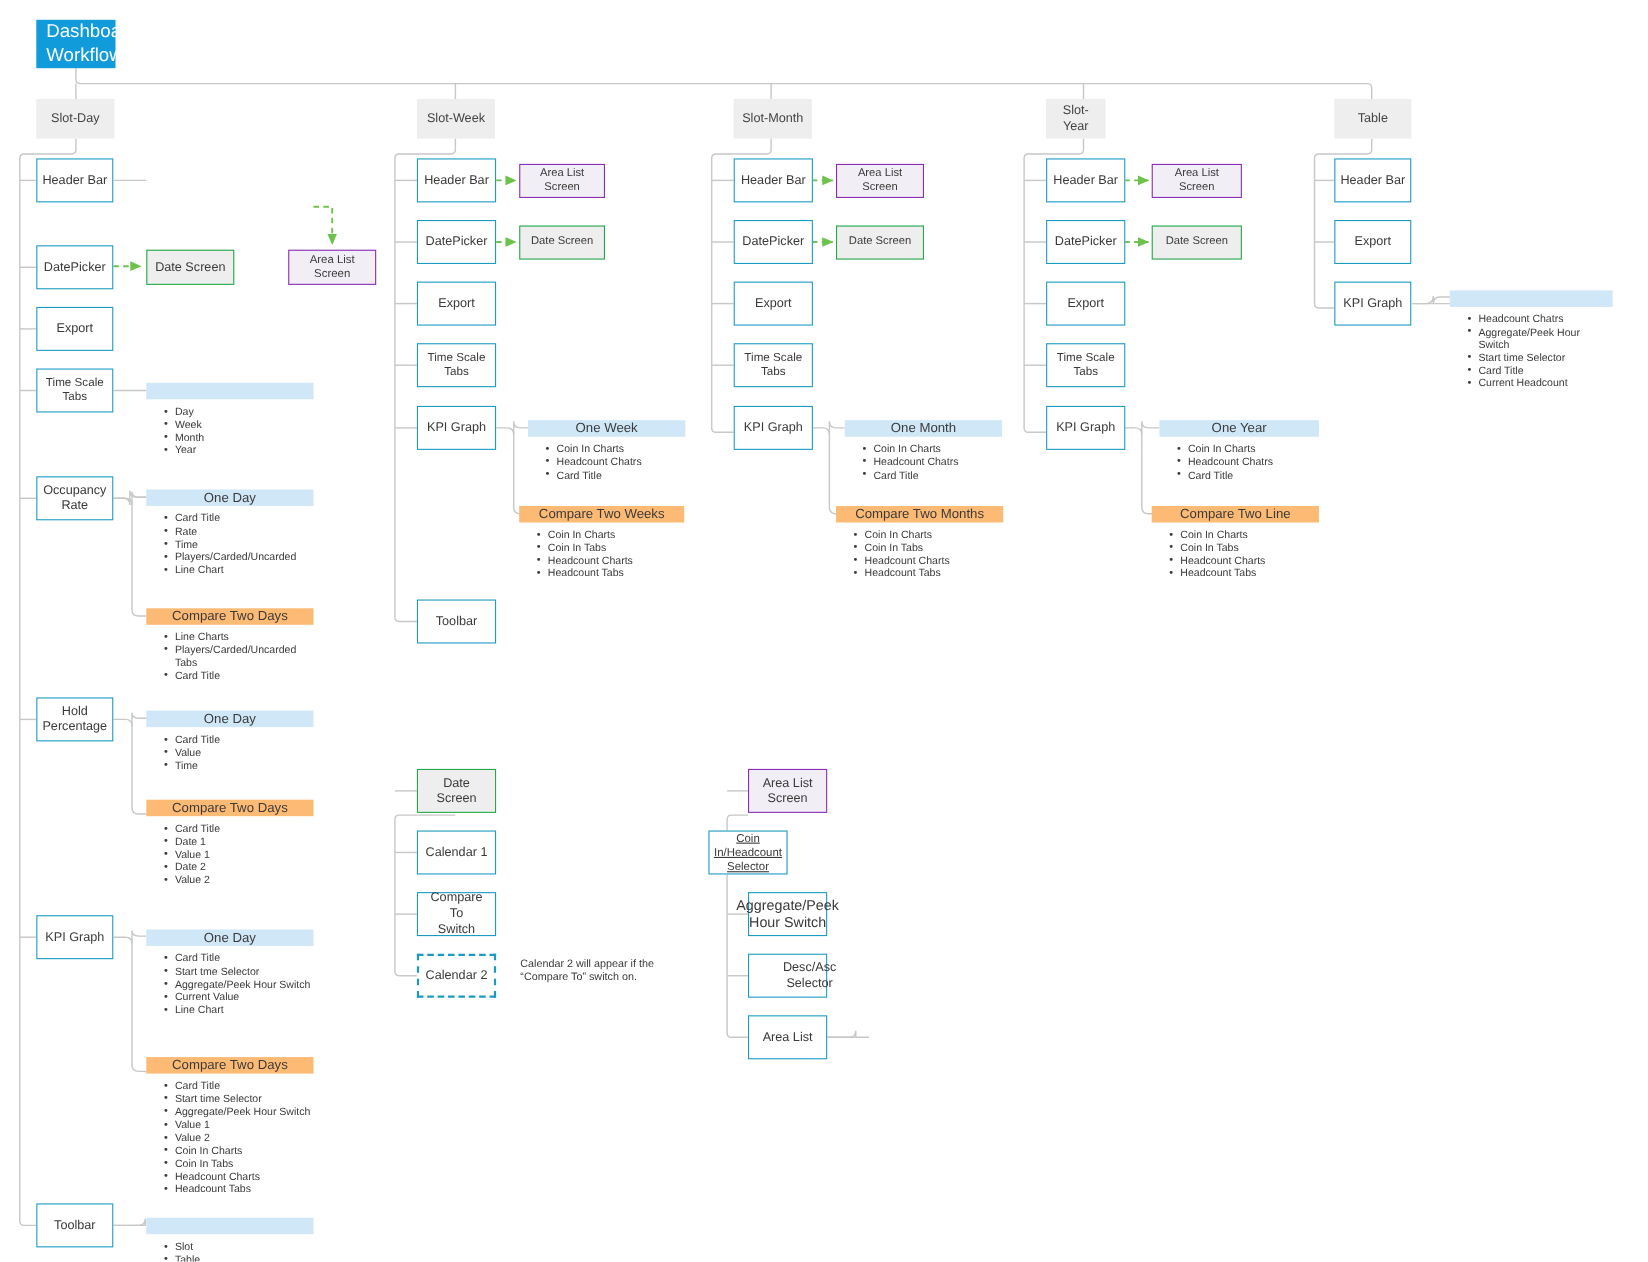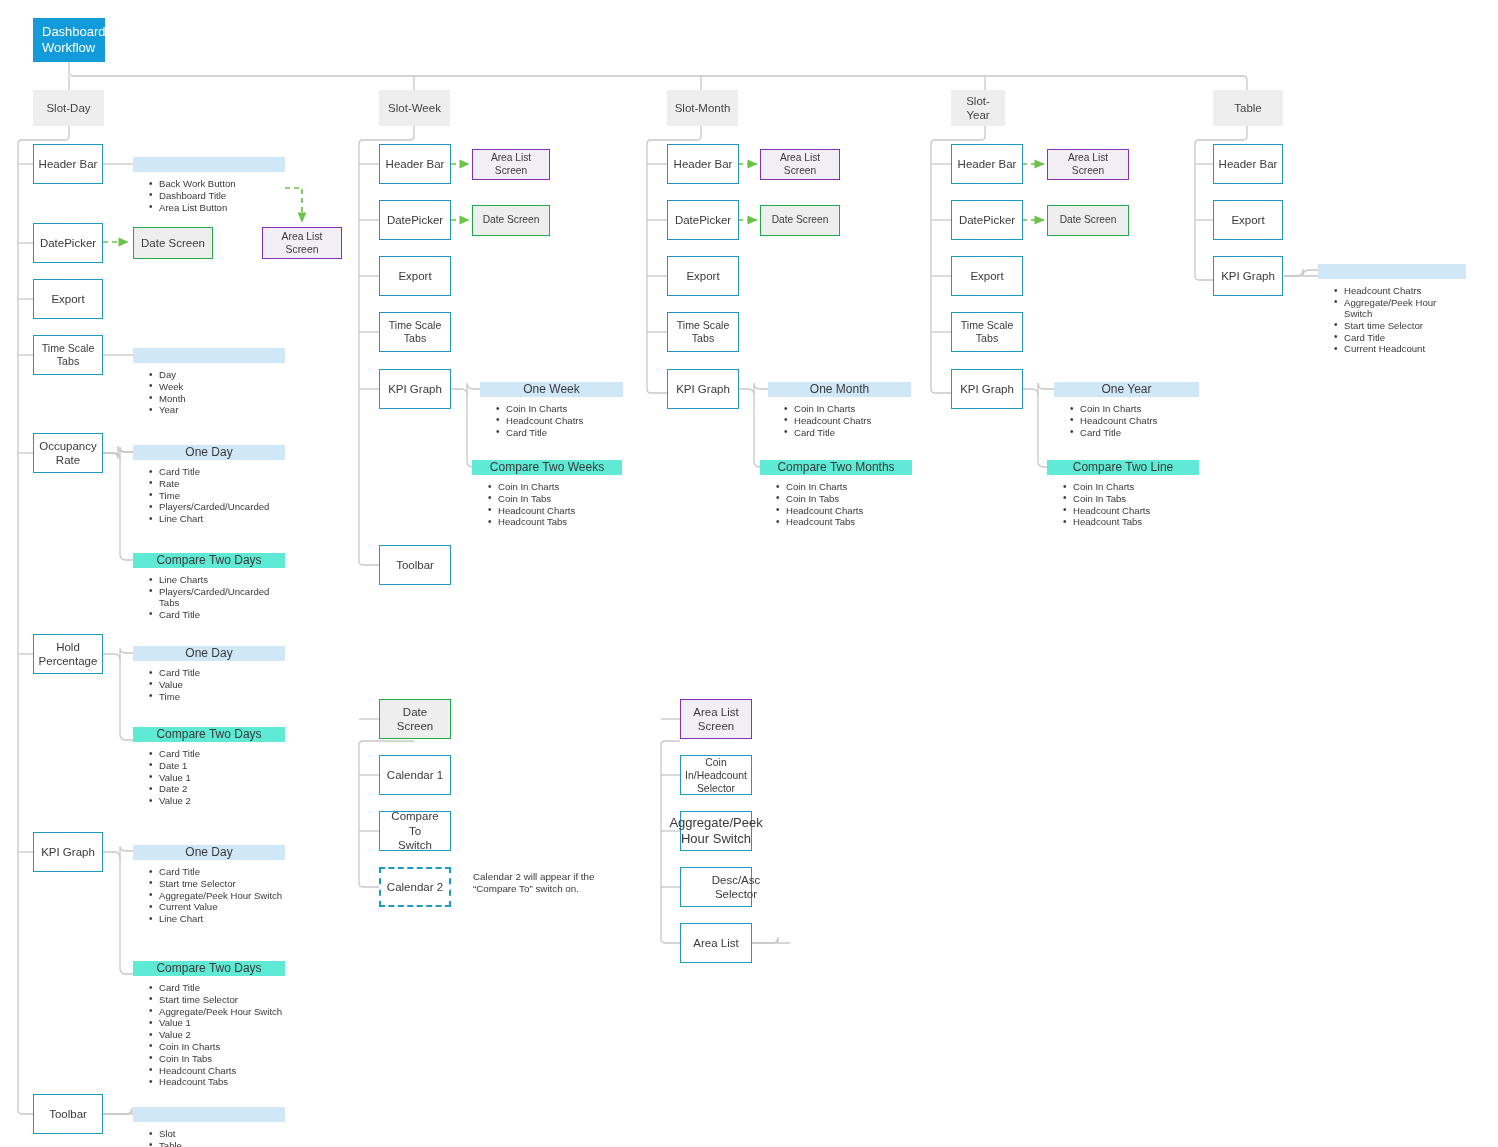--- a/index.html
+++ b/index.html
@@ -26,24 +26,25 @@
     text-align:center;
     color:#3a3a3a;
     font-size:11.5px;
     line-height:1.25;
     padding:2px 4px;
   }
   .node.root{
     background:#129bdb;
     color:#ffffff;
     border:none;
-    font-size:13px;
+    font-size:17px;
     text-align:left;
     justify-content:flex-start;
     padding-left:9px;
+    align-items:flex-end;
   }
   .node.group{
     background:#eeeeee;
     border:none;
     color:#444444;
   }
   .node.plain{
     background:#ffffff;
     border:1.4px solid #1b9bc4;
   }
@@ -64,21 +65,21 @@
   .panel{position:absolute;}
   .panel .bar{
     box-sizing:border-box;
     height:15px;
     line-height:15px;
     text-align:center;
     font-size:12px;
     color:#3a3a3a;
   }
   .bar.blue{background:#cfe7f7;}
-  .bar.green{background:#5eead4;}
+  .bar.green{background:#fdba74;}
   .panel ul{
     margin:6px 0 0 0;
     padding:0 0 0 26px;
     list-style:none;
   }
   .panel ul li{
     position:relative;
     font-size:9.6px;
     line-height:11.3px;
     color:#3a3a3a;
@@ -241,28 +242,20 @@
     <span>Toolbar</span>
   </div>
 
   <div class="node screen-green" style="left:133px;top:227px;width:80px;height:32px;">
     <span>Date Screen</span>
   </div>
   <div class="node screen-purple" style="left:262px;top:227px;width:80px;height:32px;">
     <span style="font-size:10.4px;">Area List Screen</span>
   </div>
 
-  <div class="panel" style="left:133px;top:157px;width:152px;">
-    <div class="bar blue"></div>
-    <ul>
-      <li>Back Work Button</li>
-      <li>Dashboard Title</li>
-      <li>Area List Button</li>
-    </ul>
-  </div>
 
   <div class="panel" style="left:133px;top:348px;width:152px;">
     <div class="bar blue"></div>
     <ul>
       <li>Day</li>
       <li>Week</li>
       <li>Month</li>
       <li>Year</li>
     </ul>
   </div>
@@ -509,21 +502,21 @@
   </div>
   <div class="node dashed" style="left:379px;top:867px;width:72px;height:40px;">
     <span>Calendar 2</span>
   </div>
   <div class="note" style="left:473px;top:871px;">Calendar 2 will appear if the “Compare To” switch on.</div>
 
   <div class="node screen-purple" style="left:680px;top:699px;width:72px;height:40px;">
     <span style="white-space:pre-line;">Area List
 Screen</span>
   </div>
-  <div class="node plain" style="left:680px;top:755px;width:72px;height:40px;">
+  <div class="node plain" style="left:644px;top:755px;width:72px;height:40px;text-decoration:underline;">
     <span style="white-space:pre-line;font-size:10.4px;">Coin
 In/Headcount
 Selector</span>
   </div>
   <div class="node plain" style="left:680px;top:811px;width:72px;height:40px;">
     <span style="white-space:pre-line;font-size:13px;">Aggregate/Peek
 Hour Switch</span>
   </div>
   <div class="node plain" style="left:680px;top:867px;width:72px;height:40px;">
     <span style="white-space:pre-line;margin-left:40px;">Desc/Asc

